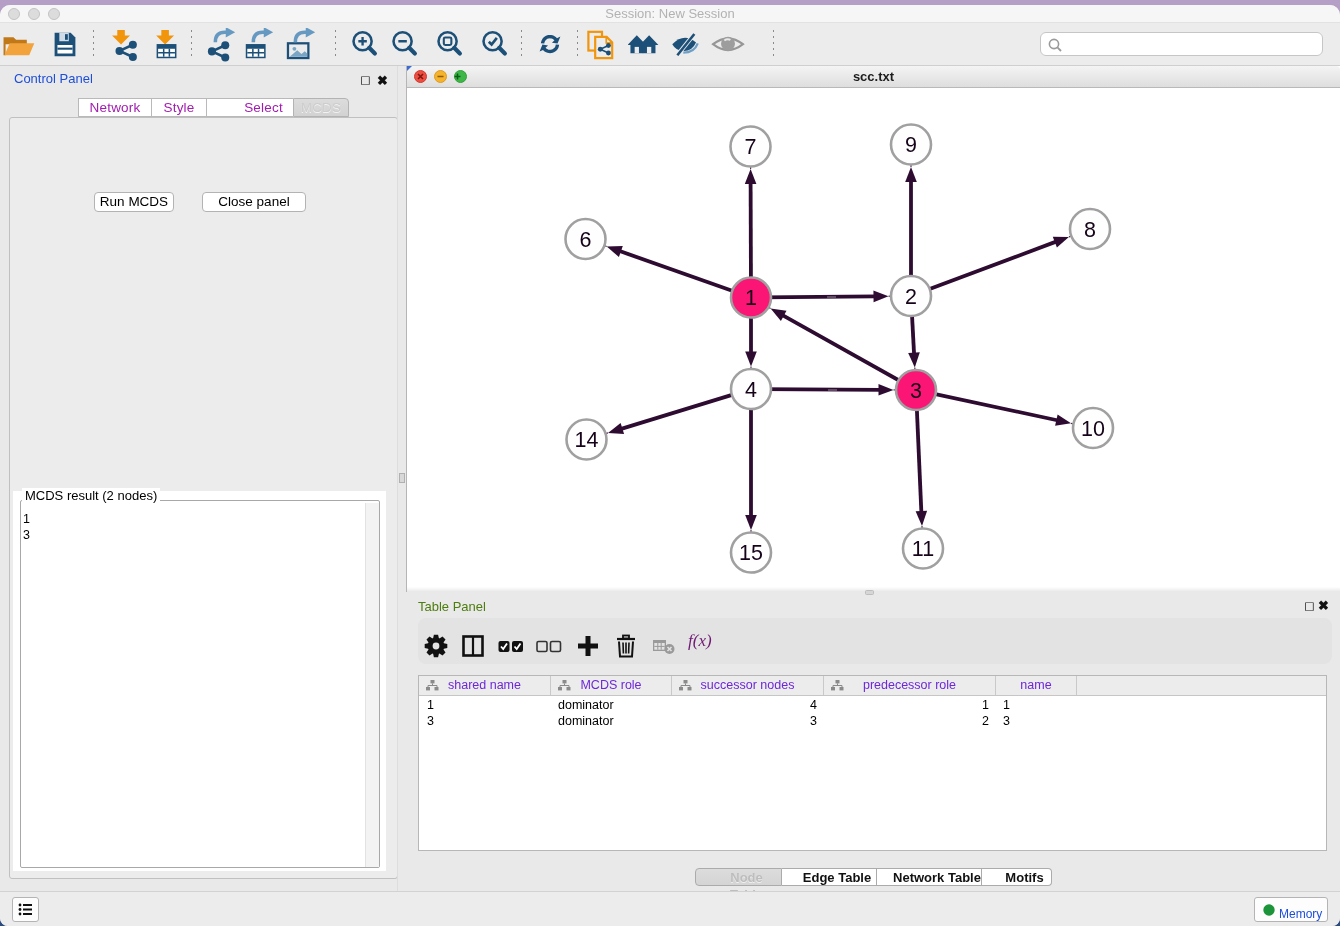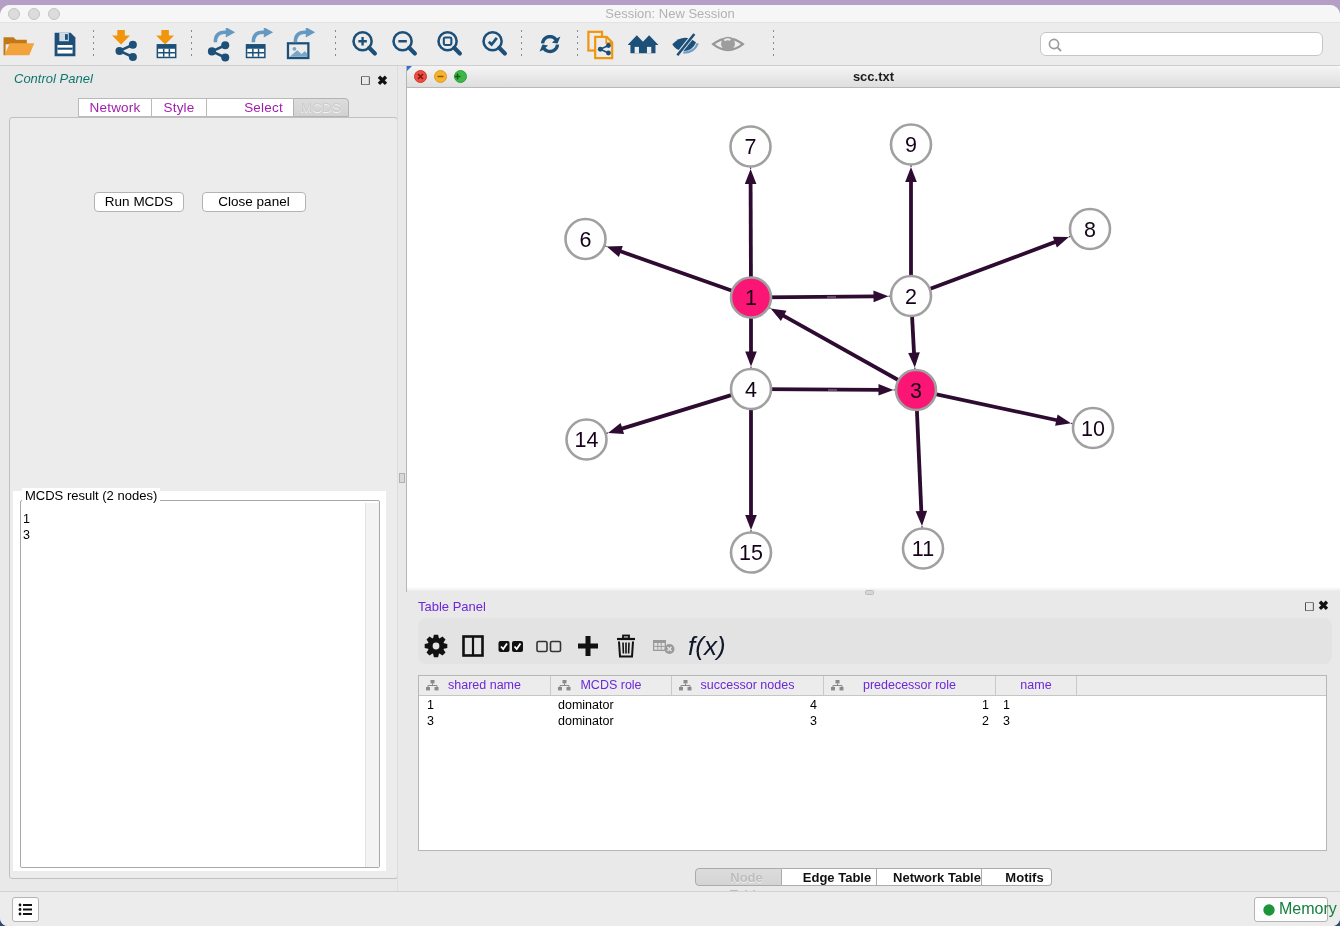--- a/index.html
+++ b/index.html
@@ -12,21 +12,21 @@
 
 #titlebar{top:0;left:0;width:1340px;height:17px;background:#f6f6f6;border-bottom:1px solid #e2e2e2;}
 .tl{top:2.5px;width:12px;height:12px;border-radius:50%;background:#dcdcdc;border:1px solid #c3c3c3;box-sizing:border-box;}
 #wtitle{top:1px;width:1340px;text-align:center;color:#b2b2b2;font-size:13px;}
 
 #toolbar{top:18px;left:0;width:1340px;height:42px;background:#ececec;border-bottom:1px solid #cfcfcf;}
 .tsep{top:7px;width:1px;height:28px;background-image:linear-gradient(#8a8a8a 34%,rgba(0,0,0,0) 0%);background-size:1px 6px;}
 .ticon{top:5px;width:34px;height:34px;}
 #search{top:9px;left:1040px;width:283px;height:24px;background:#fff;border:1px solid #c6c6c6;border-radius:6px;box-sizing:border-box;}
 
-#cp-title{top:66px;left:14px;font-size:13px;color:#0f766e;font-style:italic;}
+#cp-title{top:66px;left:14px;font-size:13px;color:#1d4ed8;}
 .hbtn{font-size:13px;color:#111;}
 #cp-tabs{top:93px;left:78px;height:19px;}
 .tab{float:left;height:17px;line-height:17px;background:#fff;border:1px solid #b9b9b9;border-right:none;
  font-size:13.5px;letter-spacing:0.2px;color:#a21caf;text-align:center;}
 #tab-mcds{background:linear-gradient(#dcdcdc,#d2d2d2);border:1px solid #b3b3b3;border-radius:0 4px 0 0;
  color:#cdcdcd;text-shadow:0 1px 0 #f2f2f2;}
 #tabpane{top:111.5px;left:9px;width:389px;height:762px;background:#ececec;border:1px solid #c0c0c0;border-radius:3px;box-sizing:border-box;}
 #optlabel{top:132px;left:0;width:399px;text-align:center;font-size:13px;color:#000;}
 #combo{top:155px;left:44px;width:310px;height:20px;background:#fff;border:1px solid #b3b3b3;border-radius:4px;box-sizing:border-box;}
 #combo span{position:absolute;left:13px;top:2px;font-size:13.5px;color:#000;}
@@ -39,21 +39,21 @@
 .fsline{left:23px;font-size:12.5px;color:#000;}
 
 #frame{top:61px;left:406px;width:934px;height:526px;background:#fff;border-left:1px solid #b5b5b5;box-sizing:border-box;overflow:hidden;}
 #frame-tb{top:0;left:0;width:933px;height:21px;background:linear-gradient(#f4f4f4,#dedede);border-bottom:1px solid #b9b9b9;border-radius:4px 4px 0 0;}
 .light{top:4px;width:13px;height:13px;border-radius:50%;box-sizing:border-box;}
 #ftitle{top:3px;left:0;width:933px;text-align:center;font-size:13px;font-weight:bold;color:#1c1c1c;}
 
 #hsplit-handle{top:584.5px;left:865px;width:9px;height:5.5px;background:#d6d6d6;border:1px solid #bdbdbd;border-radius:1.5px;box-sizing:border-box;z-index:6;}
 #vsplit-handle{top:468px;left:399px;width:6px;height:10px;background:#d8d8d8;border:1px solid #b0b0b0;box-sizing:border-box;}
 
-#tp-title{top:594px;left:418px;font-size:13px;color:#6d28d9;}
+#tp-title{top:594px;left:418px;font-size:13px;color:#4d7c0f;}
 #tp-toolbar{top:613px;left:418px;width:914px;height:46px;background:#e3e3e3;border-radius:8px;}
 #tbl{top:670px;left:418px;width:909px;height:176px;background:#fff;border:1px solid #b7b7b7;box-sizing:border-box;}
 #tbl-head{top:0;left:0;width:907px;height:19px;background:#ececec;border-bottom:1px solid #c6c6c6;}
 .th{top:0;height:19px;border-right:1px solid #c9c9c9;box-sizing:border-box;font-size:12.5px;color:#6d28d9;text-align:center;line-height:19px;}
 .td{font-size:12.5px;color:#000;}
 
 .btab{top:863px;height:18px;background:#fff;border:1px solid #ababab;border-left:none;box-sizing:border-box;
  font-size:13px;font-weight:bold;color:#111;text-align:center;line-height:17px;padding-left:16px;}
 #btab-node{background:linear-gradient(#dcdcdc,#d4d4d4);border-left:1px solid #ababab;border-radius:4px 0 0 4px;color:#bdbdbd;text-shadow:0 1px 0 #f0f0f0;}
 #btab-motifs{border-radius:0 4px 4px 0;}
@@ -209,21 +209,21 @@
   <div class="abs" id="cp-title">Control Panel</div>
   <div class="abs hbtn" style="top:67px;left:360px;">◻</div>
   <div class="abs hbtn" style="top:67.5px;left:377px;font-weight:bold;">✖</div>
   <div class="abs" id="tabpane"></div>
   <div class="abs" id="cp-tabs">
     <div class="tab" style="width:72px;">Network</div>
     <div class="tab" style="width:54px;">Style</div>
     <div class="tab" style="width:59px;padding-left:27px;">Select</div>
     <div class="tab" id="tab-mcds" style="width:54px;">MCDS</div>
   </div>
-  <div class="abs btn" style="left:94px;width:90px;">Run MCDS</div>
+  <div class="abs btn" style="left:94px;width:80px;">Run MCDS</div>
   <div class="abs btn" style="left:202px;width:104px;">Close panel</div>
   <div class="abs" id="fs-white"></div>
   <div class="abs" id="fieldset"></div>
   <div class="abs" id="fs-scroll"></div>
   <div class="abs" id="fs-legend">MCDS result (2 nodes)</div>
   <div class="abs fsline" style="top:507px;">1</div>
   <div class="abs fsline" style="top:523px;">3</div>
   <div class="abs" style="left:397px;top:61px;width:1px;height:825px;background:#dddddd;"></div>
 
   <div class="abs" id="frame">
@@ -354,21 +354,21 @@
       </svg>
     <svg class="abs" style="left:233px;top:15px;" width="26" height="26" viewBox="0 0 26 26">
         <rect x="2" y="7" width="13" height="11" fill="#9a9a9a"></rect>
         <rect x="3.3" y="10" width="10.4" height="6.7" fill="#e3e3e3"></rect>
         <rect x="6.3" y="10" width="1" height="6.7" fill="#9a9a9a"></rect>
         <rect x="9.7" y="10" width="1" height="6.7" fill="#9a9a9a"></rect>
         <rect x="3.3" y="12.9" width="10.4" height="1" fill="#9a9a9a"></rect>
         <circle cx="18.5" cy="16" r="5" fill="#9a9a9a"></circle>
         <path d="M16.5 14 l4 4 m0 -4 l-4 4" stroke="#e3e3e3" stroke-width="1.6"></path>
       </svg>
-    <div class="abs" style="left:270px;top:13px;font-family:Liberation Sans, sans-serif;font-style:italic;font-size:26px;color:#0f172a;">f(x)</div>
+    <div class="abs" style="left:270px;top:13px;font-family:Liberation Serif, serif;font-style:italic;font-size:17px;color:#701a75;">f(x)</div>
   </div>
   <div class="abs" id="tbl">
     <div class="abs" id="tbl-head">
       <div class="abs th" style="left:0;width:132px;">shared name</div>
       <div class="abs th" style="left:132px;width:121px;">MCDS role</div>
       <div class="abs th" style="left:253px;width:152px;">successor nodes</div>
       <div class="abs th" style="left:405px;width:172px;">predecessor role</div>
       <div class="abs th" style="left:577px;width:81px;">name</div>
       <svg class="abs" style="left:7px;top:4px;" width="13" height="12" viewBox="0 0 13 12">
           <g fill="#8a8a8a">
@@ -428,15 +428,15 @@
       <circle cx="7" cy="11.5" r="1.4" fill="#111"></circle>
         <rect x="10" y="10.5" width="9" height="2" fill="#111"></rect>
       <circle cx="7" cy="16" r="1.4" fill="#111"></circle>
         <rect x="10" y="15" width="9" height="2" fill="#111"></rect>
     </svg>
   </div>
   <div class="abs" id="membtn">
     <svg class="abs" style="left:8px;top:6px;" width="12" height="12">
         <circle cx="6" cy="6" r="5.7" fill="#1c9439"></circle>
       </svg>
-    <div class="abs" style="left:24px;top:2px;font-size:16px;color:#15803d;">Memory</div>
+    <div class="abs" style="left:24px;top:9px;font-size:12px;color:#1d4ed8;">Memory</div>
   </div>
 </div>
 
 </body></html>

